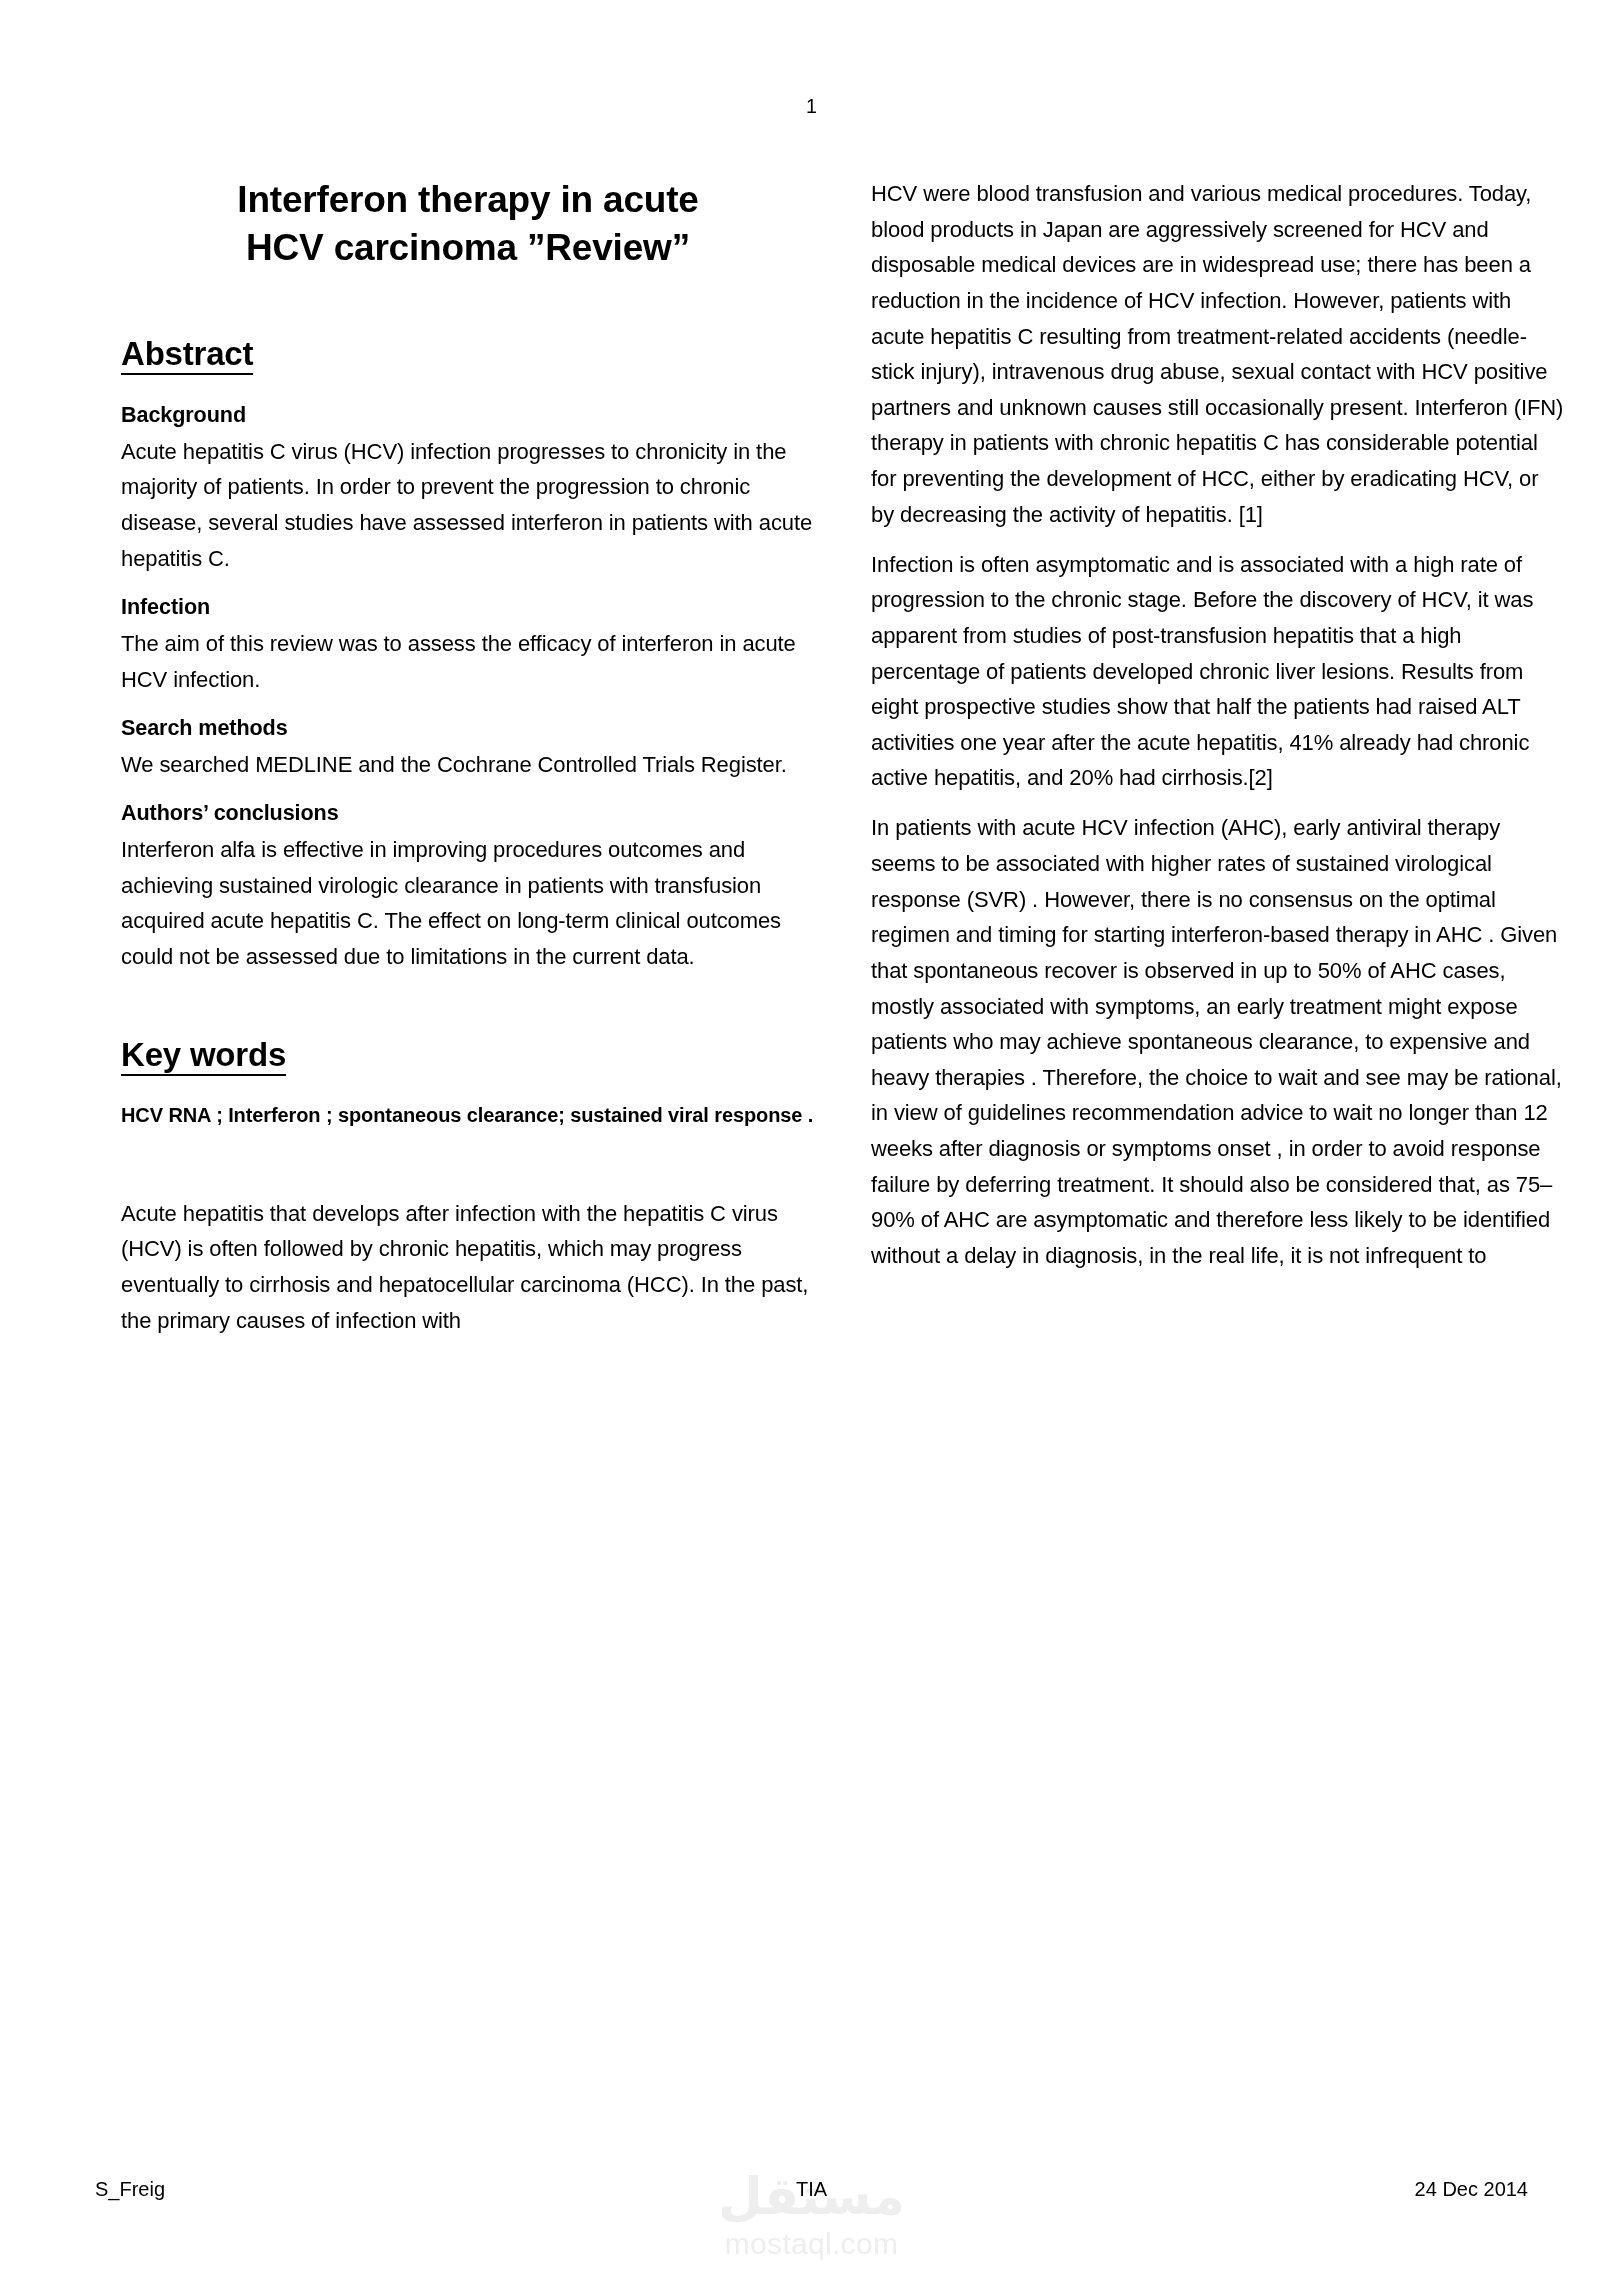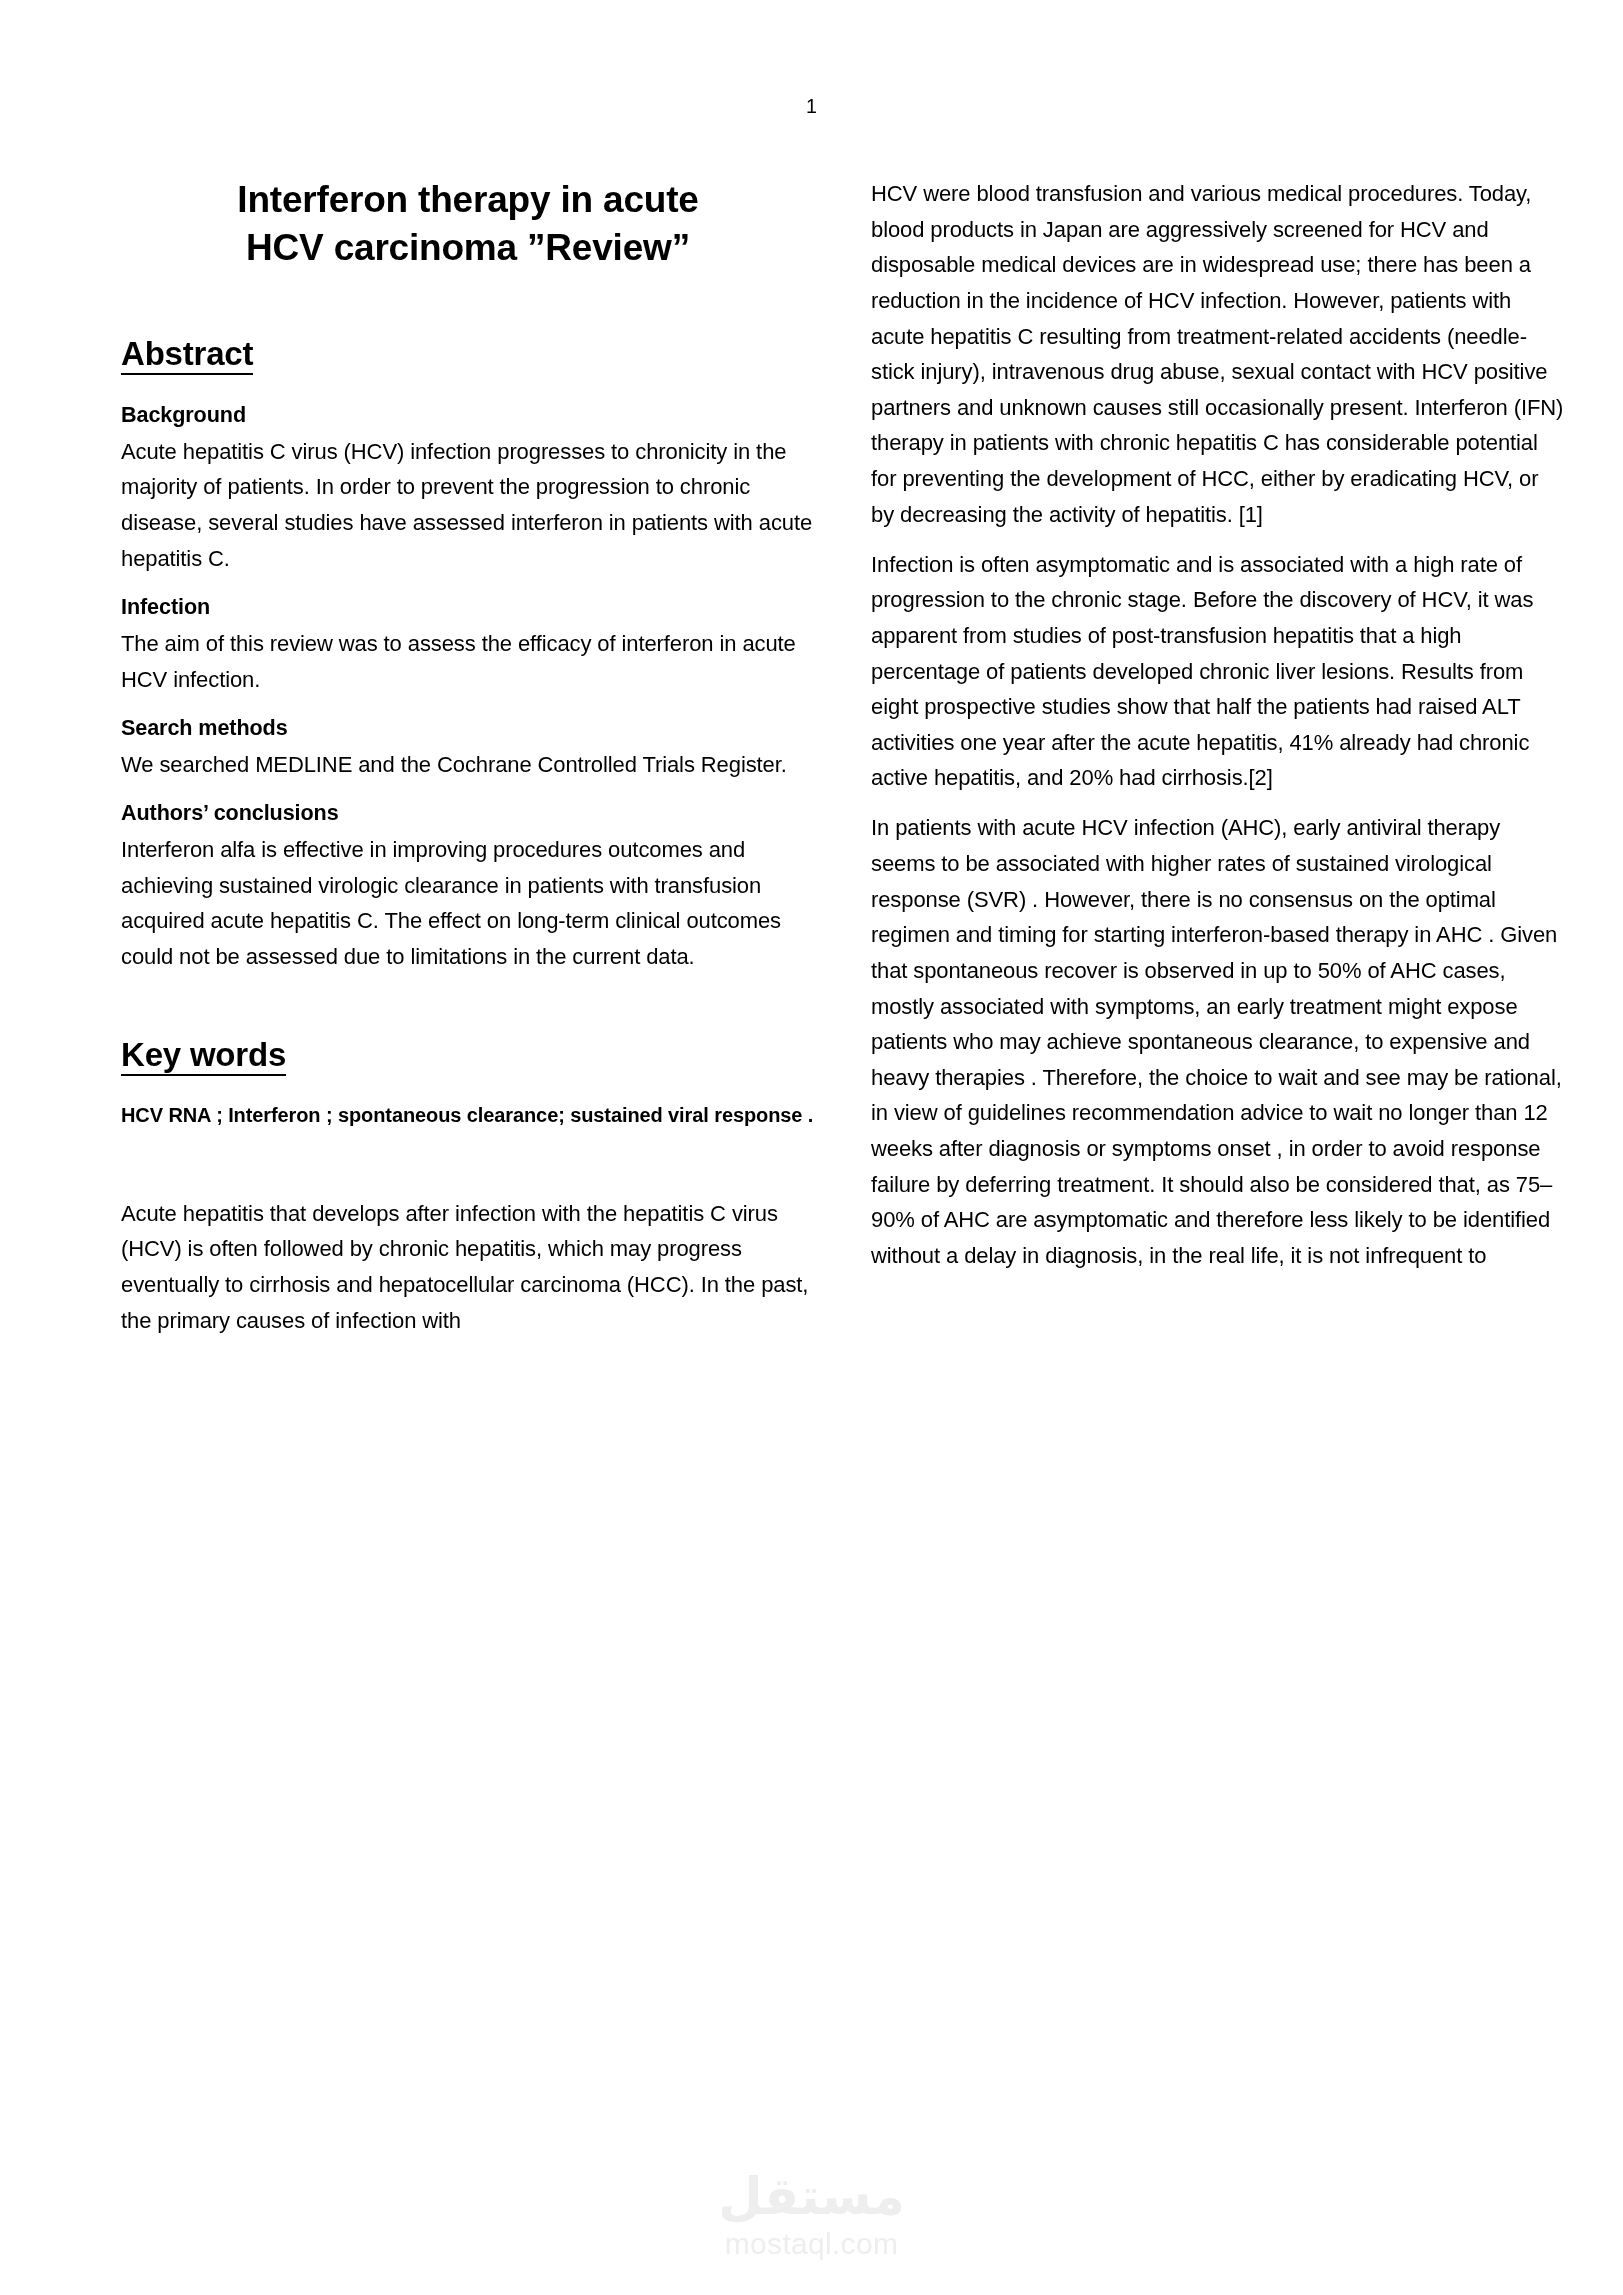--- a/index.html
+++ b/index.html
@@ -219,15 +219,20 @@
 
     </div>
 
   </div>
 
   <div class="watermark">
     <span class="wm-ar">مستقل</span>
     <span class="wm-latin">mostaql.com</span>
   </div>
 
+  <div class="footer">
+    <span class="footer-left">S_Freig</span>
+    <span class="footer-center">TIA</span>
+    <span class="footer-right">24 Dec 2014</span>
+  </div>
 
 </div>
 
 
 </body></html>

